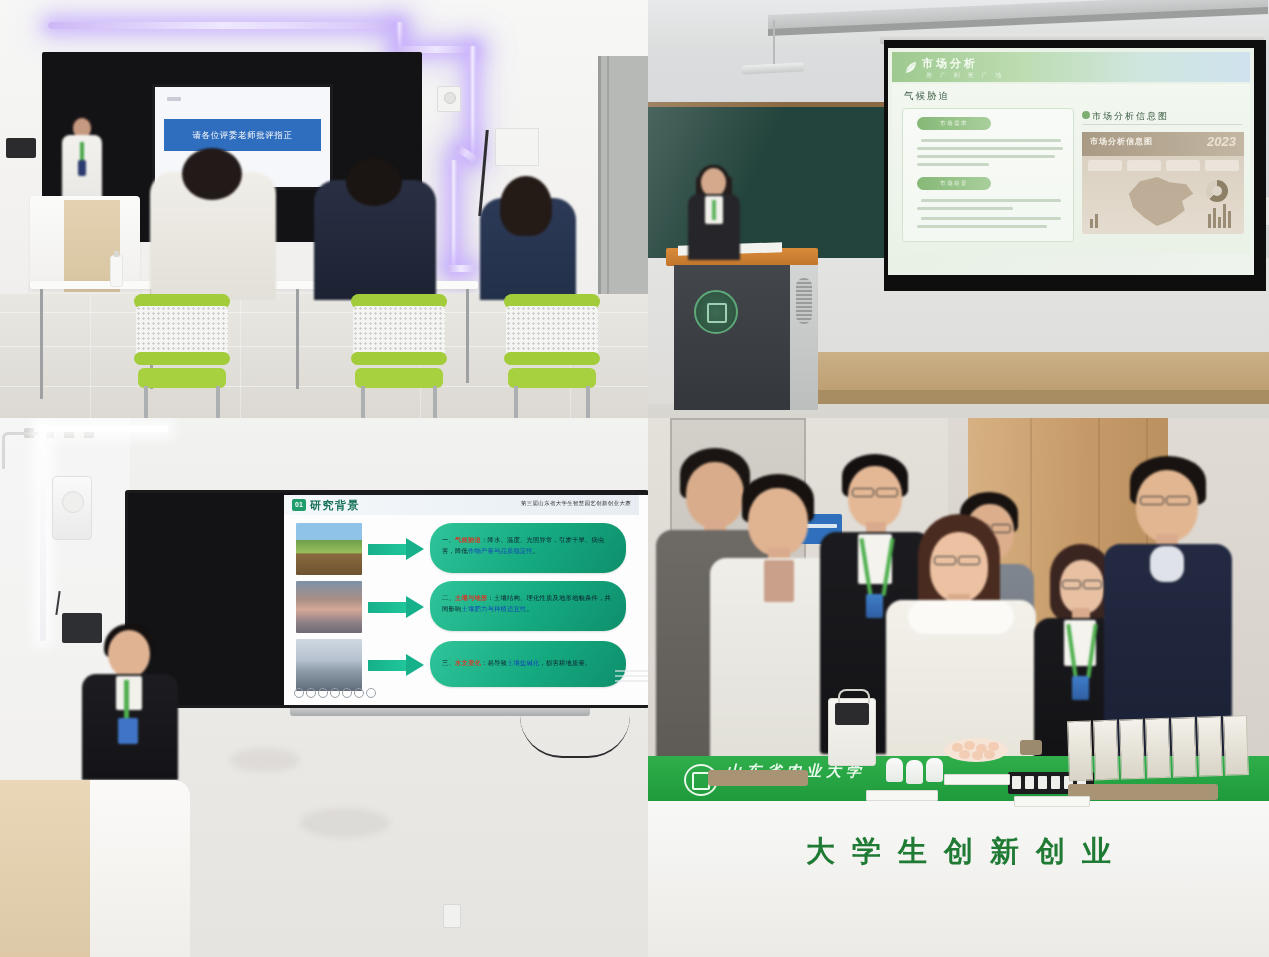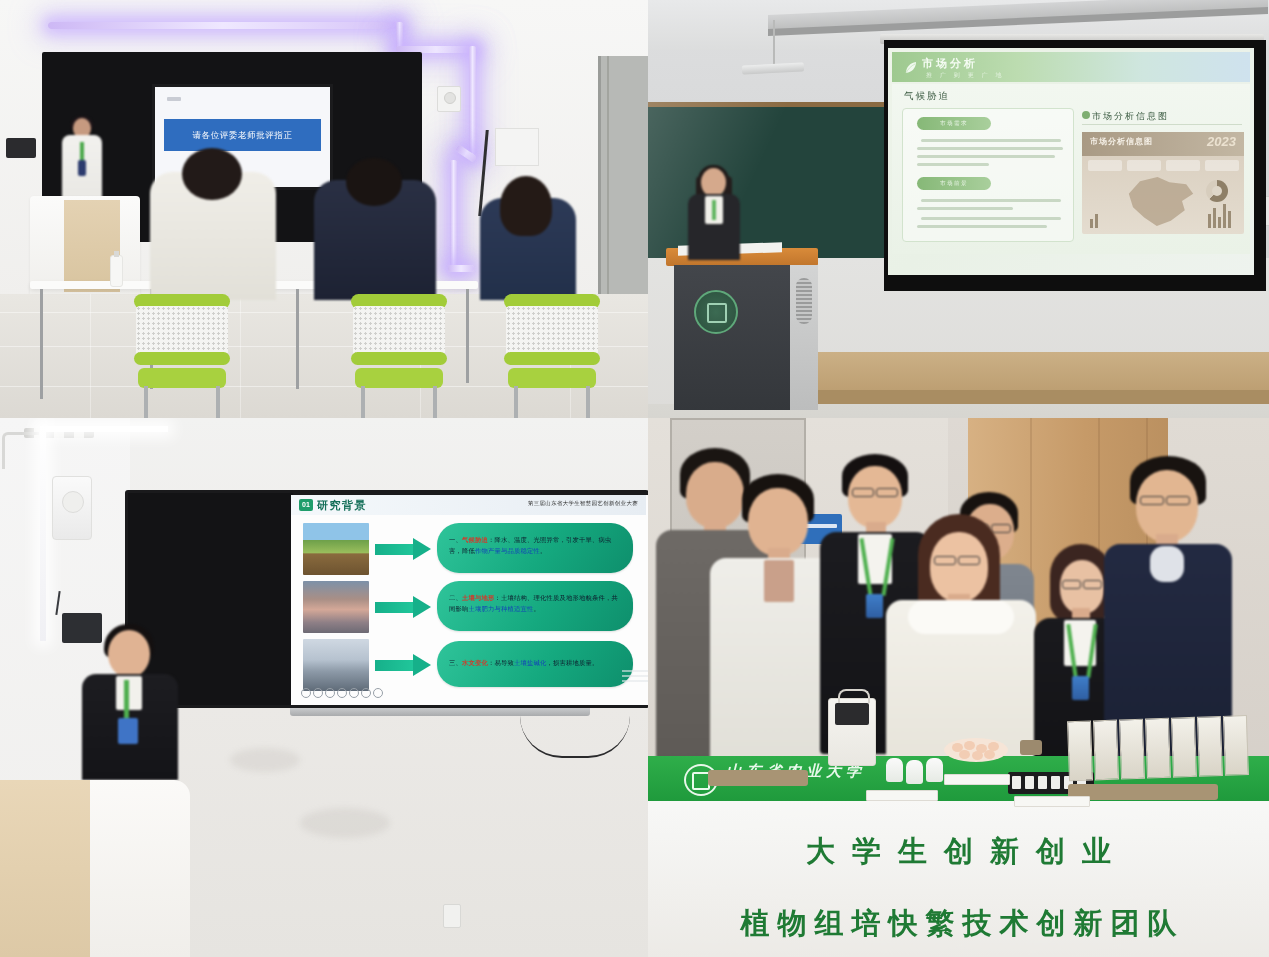--- a/index.html
+++ b/index.html
@@ -127,21 +127,21 @@
   #p3 .vent{position:absolute;left:24px;top:10px;width:70px;height:10px;background:repeating-linear-gradient(90deg,#cfcfcd 0 10px,#f2f2f0 10px 20px);border-radius:2px;}
   #p3 .cut{position:absolute;left:2px;top:14px;width:34px;height:34px;border-left:3px solid #d8d8d6;border-top:3px solid #d8d8d6;border-radius:6px 0 0 0;}
   #p3 .ledv{position:absolute;left:40px;top:8px;width:6px;height:215px;background:linear-gradient(180deg,#fff,#f0f0f4);box-shadow:0 0 14px 6px rgba(255,255,255,.9);}
   #p3 .ledh{position:absolute;left:40px;top:8px;width:128px;height:6px;background:#fff;box-shadow:0 0 14px 6px rgba(255,255,255,.9);}
   #p3 .spk3{position:absolute;left:52px;top:58px;width:38px;height:62px;background:linear-gradient(180deg,#fafafa,#eaeaea);border-radius:4px;border:1px solid #e0e0de;}
   #p3 .spk3::after{content:"";position:absolute;left:9px;top:14px;width:20px;height:20px;border-radius:50%;background:#efefed;border:1px solid #dddddb;}
   #p3 .rtr{position:absolute;left:62px;top:195px;width:40px;height:30px;background:#2d2f33;border-radius:2px;}
   #p3 .rtr i{position:absolute;left:-5px;top:-22px;width:2px;height:24px;background:#3a3c40;transform:rotate(8deg);}
   #p3 .tvbezel{position:absolute;left:125px;top:72px;width:524px;height:218px;background:#1a1a1c;border-radius:3px;}
   #p3 .tvblack{position:absolute;left:128px;top:75px;width:165px;height:212px;background:#131315;}
-  #p3 .slide3{position:absolute;left:291px;top:77px;width:401px;height:210px;background:#fdfdfd;}
+  #p3 .slide3{position:absolute;left:284px;top:77px;width:401px;height:210px;background:#fdfdfd;}
   #p3 .s3top{position:absolute;left:0;top:0;width:355px;height:20px;background:linear-gradient(90deg,#f4f8fb,#e7edf3);}
   #p3 .s3num{position:absolute;left:8px;top:4px;width:14px;height:12px;background:#1f9d6b;color:#fff;font-size:7px;text-align:center;line-height:12px;border-radius:2px;font-weight:bold;}
   #p3 .s3t{position:absolute;left:26px;top:3px;color:#16705a;font-size:11px;font-weight:bold;letter-spacing:1.5px;}
   #p3 .s3hdr{position:absolute;right:8px;top:5px;color:#2b2b2b;font-size:5.4px;letter-spacing:.4px;}
   #p3 .thumb{position:absolute;left:12px;width:66px;height:52px;border-radius:1px;}
   #p3 .th1{top:28px;background:linear-gradient(180deg,#8fc4e8 0%,#8fc4e8 32%,#6ea04a 33%,#9bbf5d 58%,#8a6b3e 59%,#6d5330 100%);}
   #p3 .th2{top:86px;background:linear-gradient(180deg,#7d91a8 0%,#a98f86 35%,#d4a898 55%,#8e7f86 80%,#6d6a74 100%);}
   #p3 .th3{top:144px;background:linear-gradient(180deg,#cfd8e2 0%,#b6c2cf 40%,#8d9aa8 62%,#5f6b78 100%);}
   #p3 .arrow{position:absolute;left:84px;width:56px;height:22px;}
   #p3 .arrow .shaft{position:absolute;left:0;top:6px;width:40px;height:11px;background:linear-gradient(90deg,#16b08a,#21c79b);}
@@ -595,16 +595,15 @@
         <i style="left:130px;"></i>
         <i style="left:156px;"></i>
     </div>
     <div class="leaf4" style="left:60px;top:352px;width:100px;height:16px;background:#a89474;"></div>
     <div class="leaf4" style="left:420px;top:366px;width:150px;height:16px;background:#a89474;"></div>
     <div class="lbl" style="left:218px;top:372px;width:70px;"></div>
     <div class="lbl" style="left:296px;top:356px;width:64px;"></div>
     <div class="lbl" style="left:366px;top:378px;width:74px;"></div>
 
     <div class="tline1 cn">大学生创新创业</div>
-    <div class="tline2 cn">植物组培快繁技术创新团队</div>
   </div>
 
 </div>
 
 </body></html>

